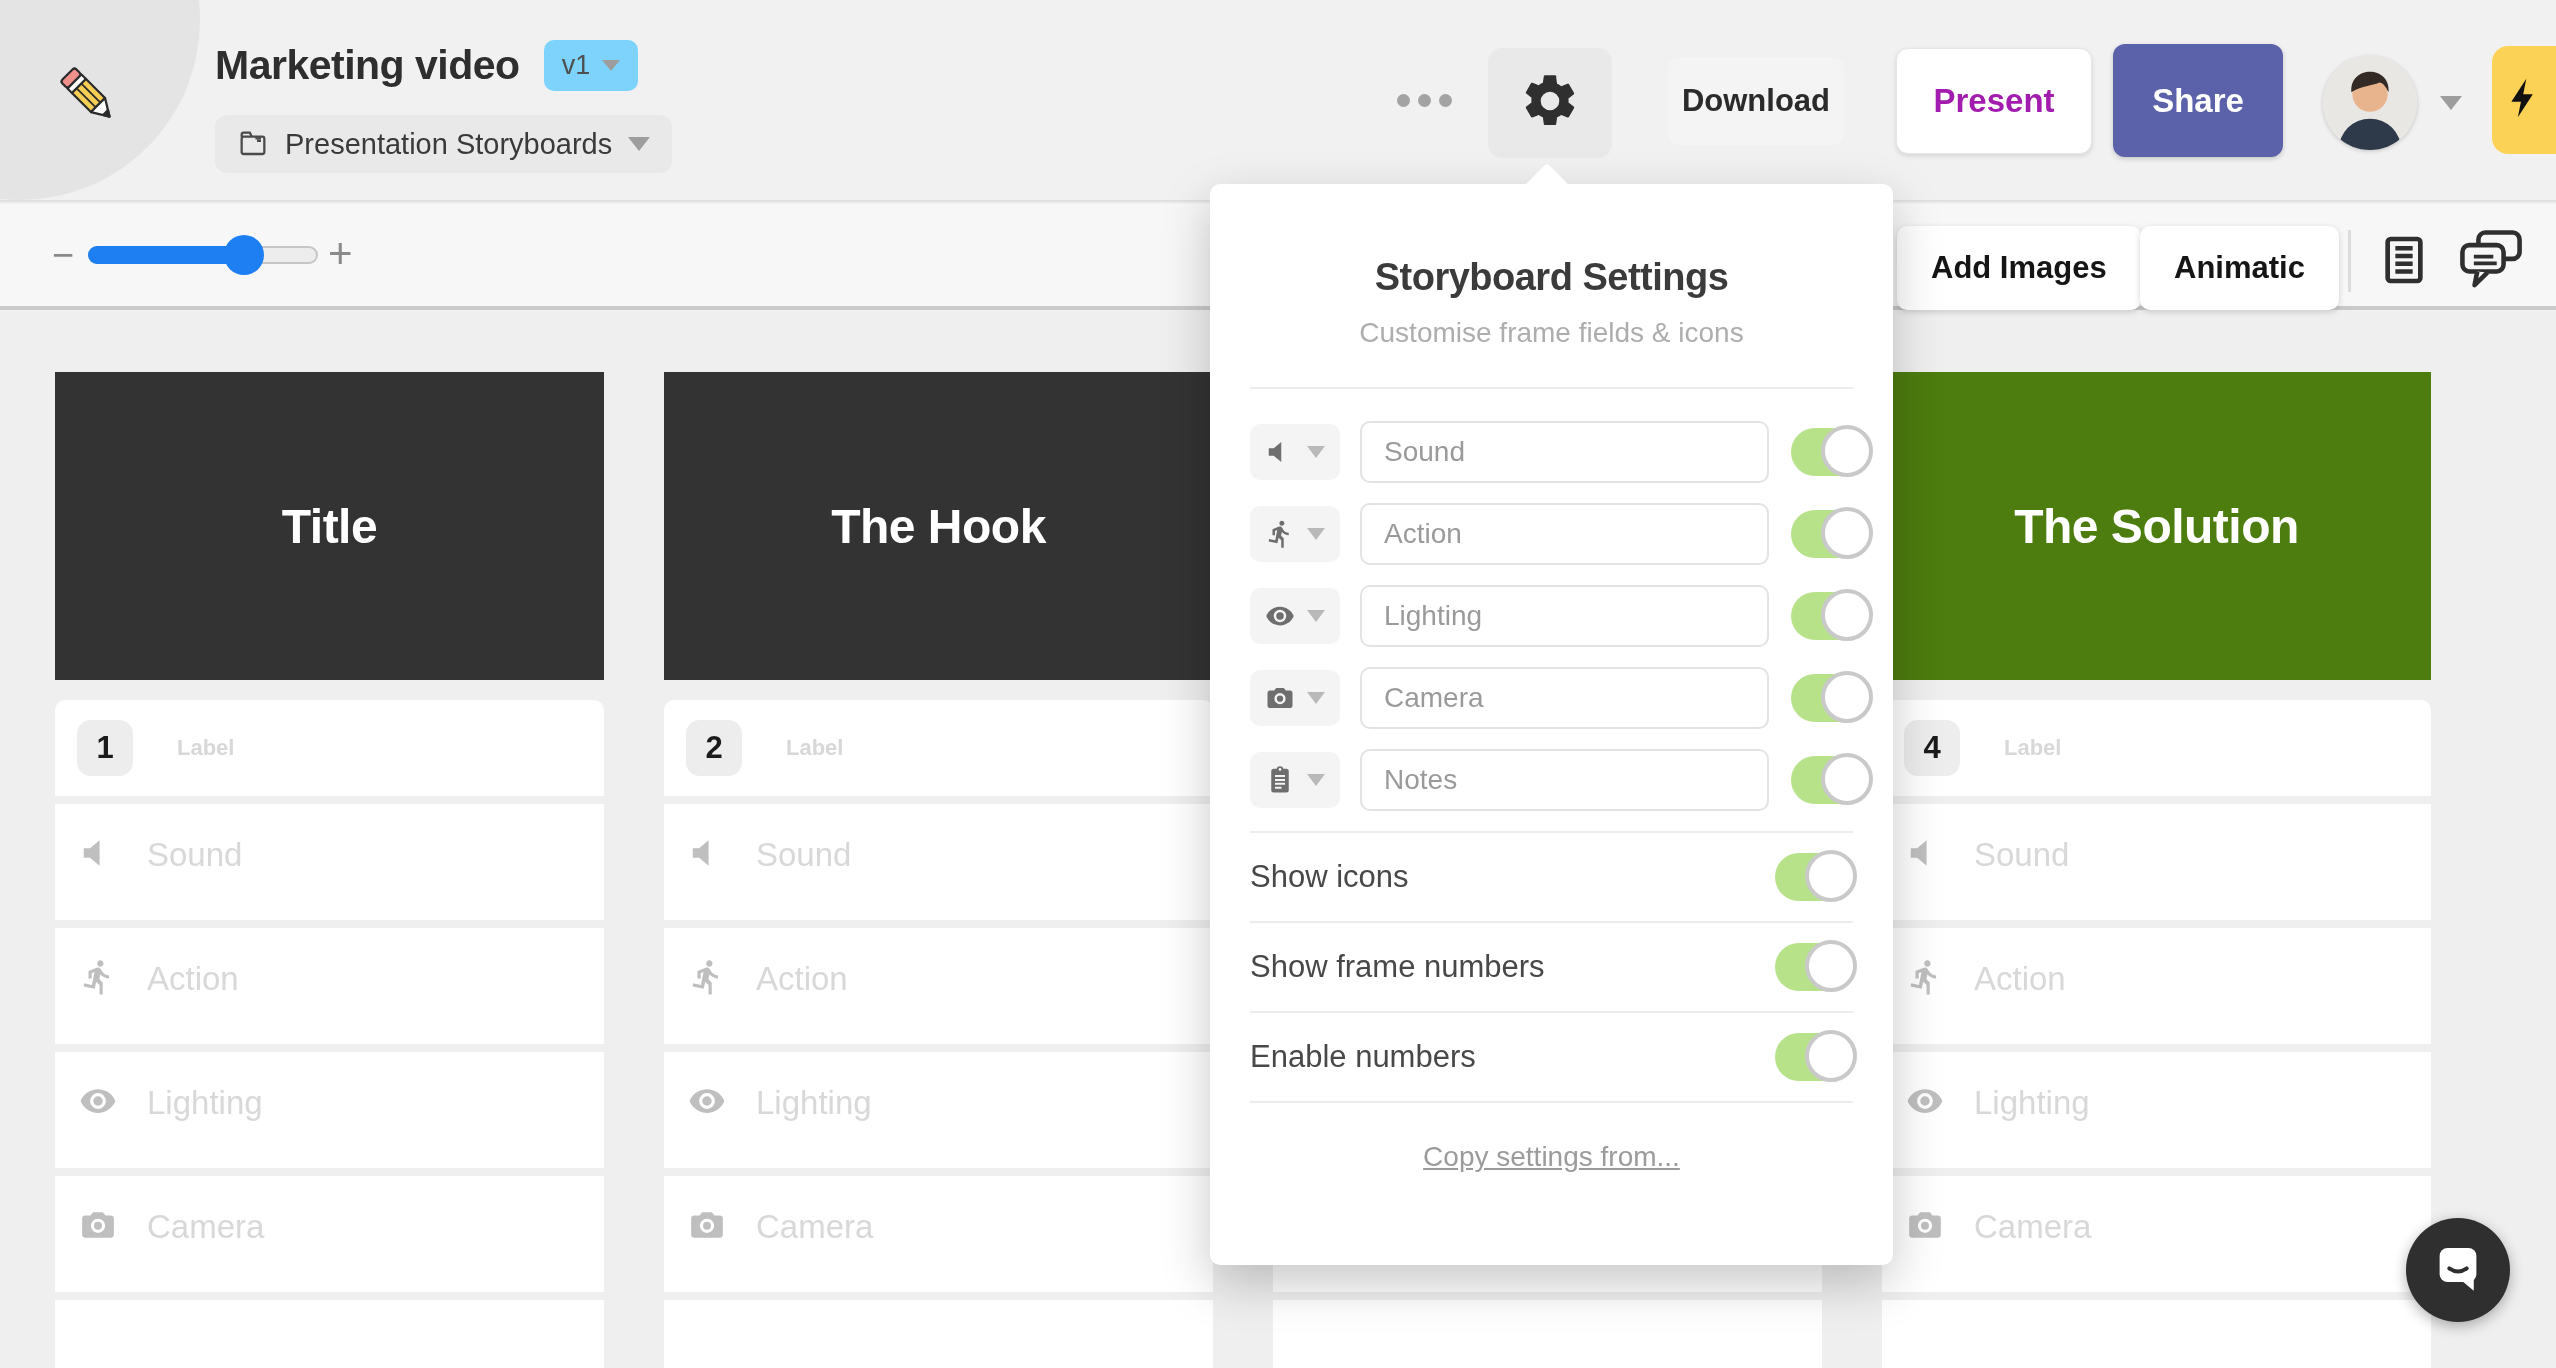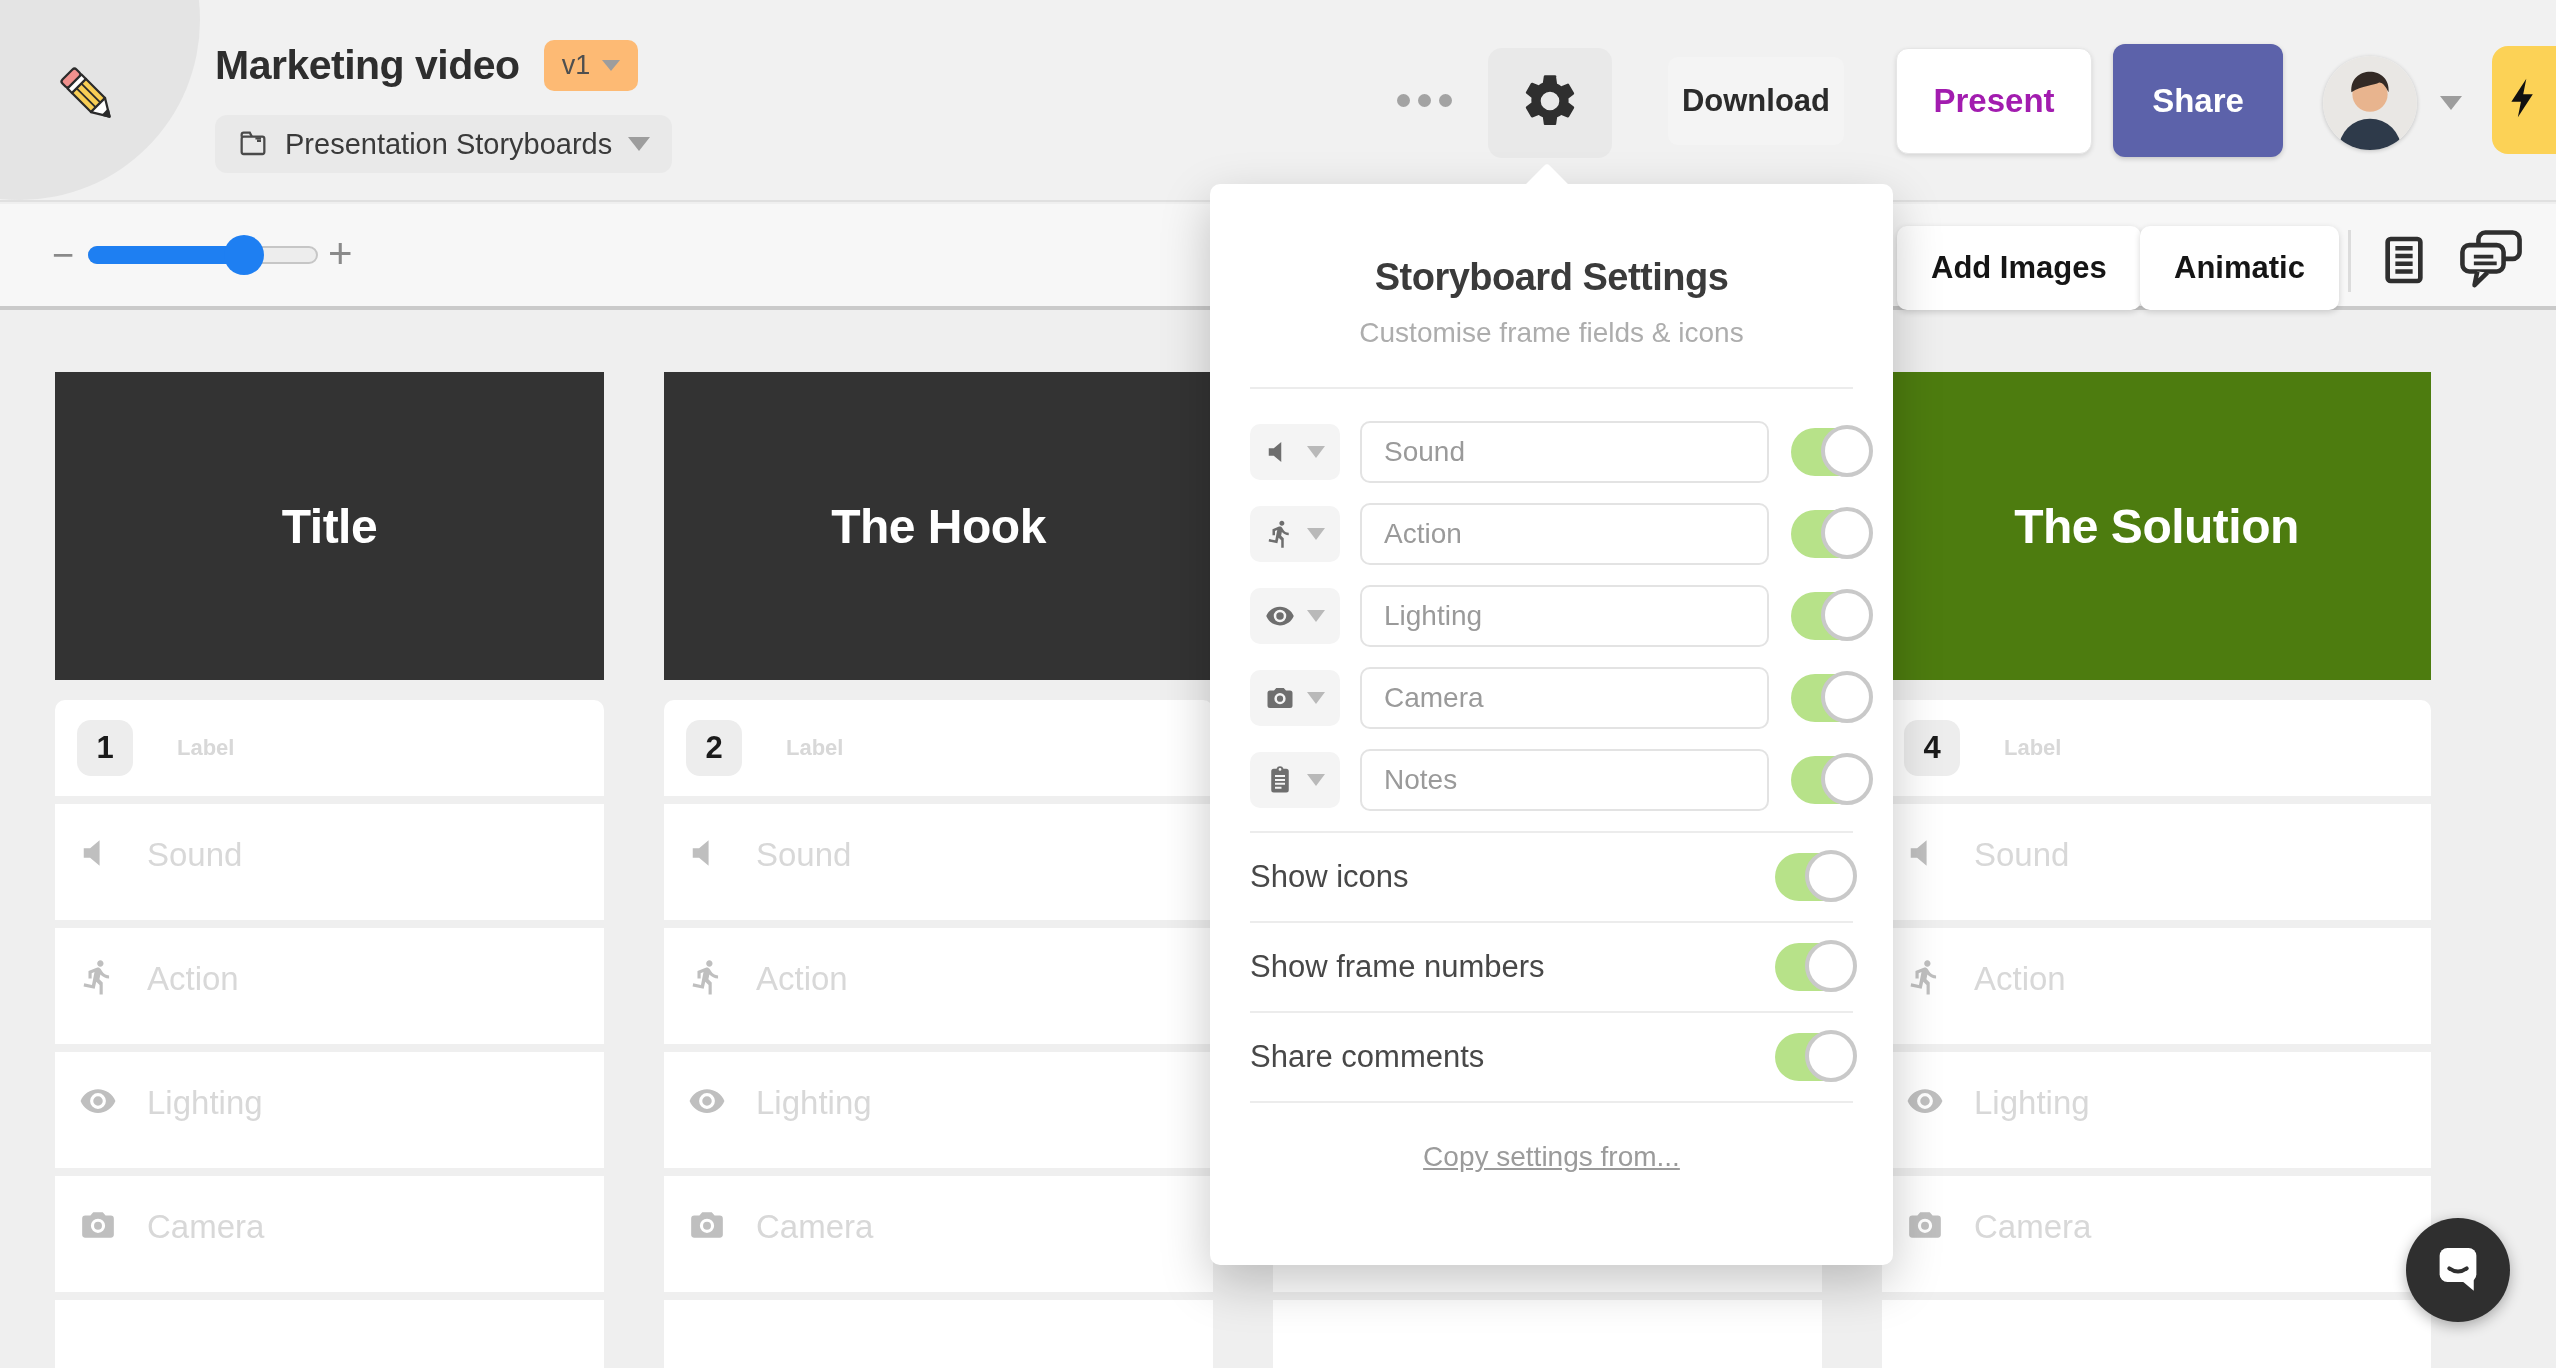--- a/index.html
+++ b/index.html
@@ -14,21 +14,21 @@
     background:#f1f1f1; border-bottom:2px solid #e0e0e0; z-index:5;
   }
   .logo-circle {
     position:absolute; left:-160px; top:-160px; width:360px; height:360px;
     border-radius:50%; background:#e4e4e4;
   }
   .logo-pencil { position:absolute; left:55px; top:62px; width:68px; height:72px; }
   .title-row { position:absolute; left:215px; top:40px; display:flex; align-items:center; gap:24px; }
   .doc-title { font-size:41px; font-weight:700; color:#2e2e2e; letter-spacing:-0.5px; }
   .version-chip {
-    display:flex; align-items:center; gap:12px; background:#fdba74; border-radius:10px;
+    display:flex; align-items:center; gap:12px; background:#7dd3fc; border-radius:10px;
     padding:10px 18px; font-size:27px; color:#4f4f4f;
   }
   .project-chip {
     position:absolute; left:215px; top:115px; height:58px; display:flex; align-items:center;
     gap:16px; background:#e9e9e9; border-radius:12px; padding:0 22px;
     font-size:29px; color:#3a3a3a;
   }
   .caret { width:0; height:0; border-left:11px solid transparent; border-right:11px solid transparent; border-top:14px solid #9d9d9d; }
   .caret.small { border-left-width:9px; border-right-width:9px; border-top-width:11px; }
   .dots { position:absolute; left:1397px; top:94px; display:flex; gap:8px; }
@@ -463,21 +463,21 @@
           <div class="knob"></div>
         </div>
     </div>
     <div class="pop-toggle-row">
       <span class="tlabel">Show frame numbers</span>
       <div class="toggle" style="background:#b7e289;margin-left:0">
           <div class="knob"></div>
         </div>
     </div>
     <div class="pop-toggle-row">
-      <span class="tlabel">Share comments</span>
+      <span class="tlabel">Enable numbers</span>
       <div class="toggle" style="background:#b7e289;margin-left:0">
           <div class="knob"></div>
         </div>
     </div>
 
     <div class="copy-link">
       <a>Copy settings from...</a>
     </div>
   </div>
 

